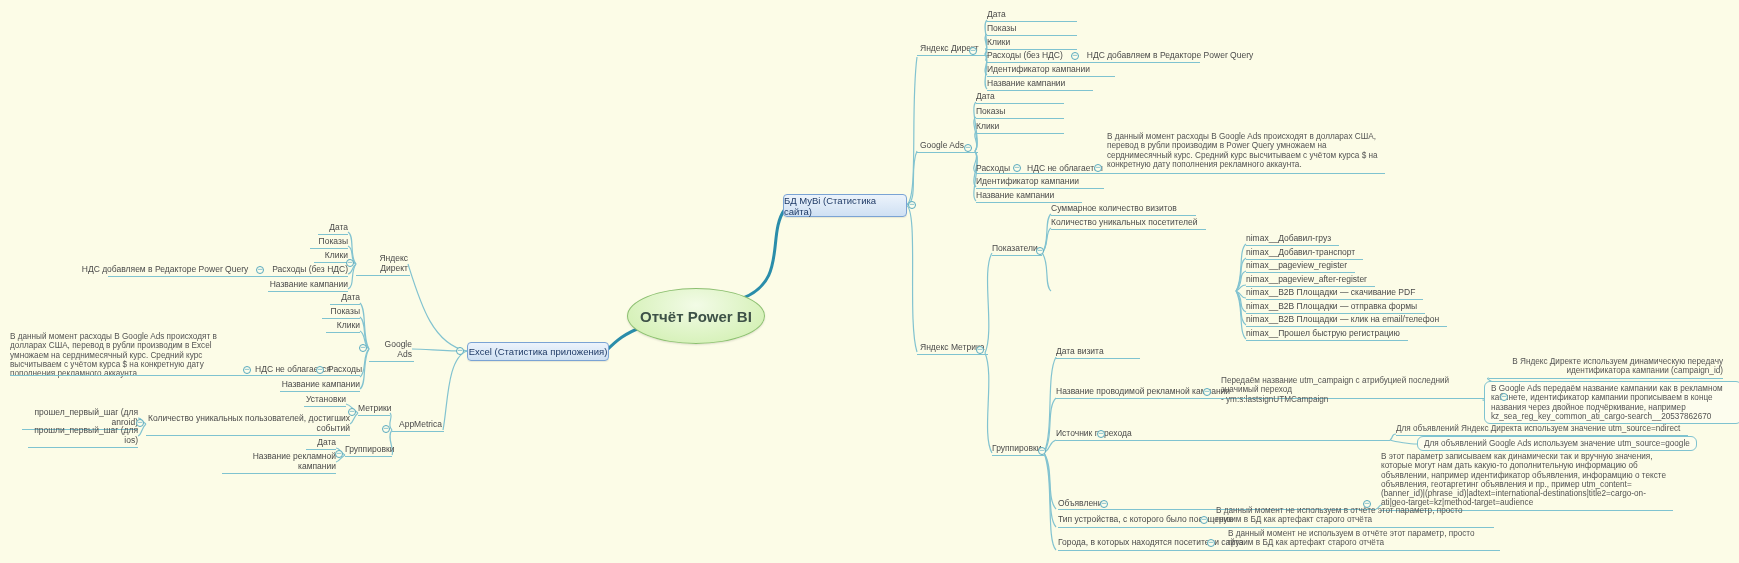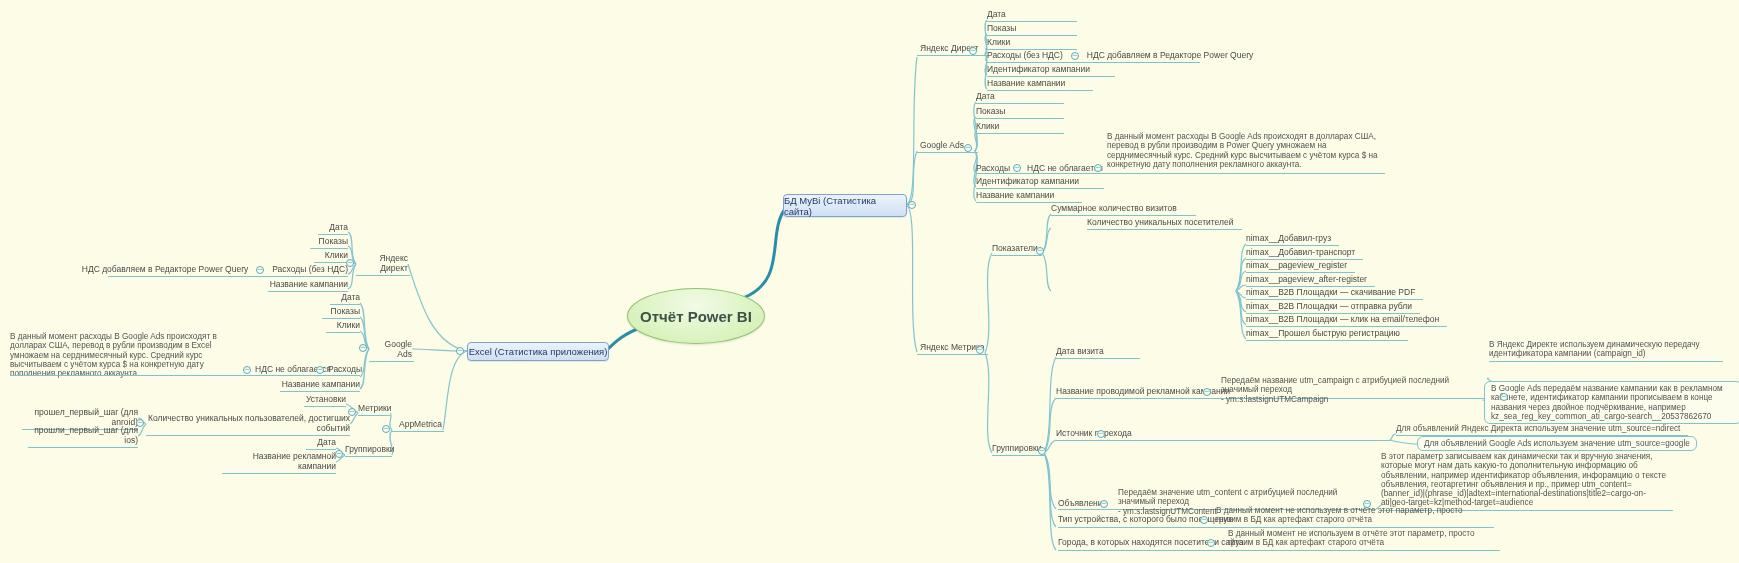--- a/index.html
+++ b/index.html
@@ -133,54 +133,52 @@
   <div class="ci" style="left:1094px;top:164px;"></div>
   <div class="node lbl" style="left:976px;top:176px;width:128px;"><span>Идентификатор кампании</span></div>
   <div class="node lbl" style="left:976px;top:190px;width:106px;"><span>Название кампании</span></div>
 
   <div class="node lbl" style="left:917px;top:342px;width:68px;padding-left:3px;"><span>Яндекс Метрика</span></div>
   <div class="ci" style="left:976px;top:346px;"></div>
 
   <div class="node lbl" style="left:992px;top:243px;width:50px;"><span>Показатели</span></div>
   <div class="ci" style="left:1036px;top:247px;"></div>
   <div class="node lbl" style="left:1051px;top:203px;width:145px;"><span>Суммарное количество визитов</span></div>
-  <div class="node lbl" style="left:1051px;top:217px;width:155px;margin-left:36px;"><span>Количество уникальных посетителей</span></div>
+  <div class="node lbl" style="left:1051px;top:217px;width:155px;"><span>Количество уникальных посетителей</span></div>
   <div class="node lbl fit" style="left:1246px;top:233px;padding-right:8px;">nimax__Добавил-груз</div>
   <div class="node lbl fit" style="left:1246px;top:247px;padding-right:8px;">nimax__Добавил-транспорт</div>
   <div class="node lbl fit" style="left:1246px;top:260px;padding-right:8px;">nimax__pageview_register</div>
   <div class="node lbl fit" style="left:1246px;top:274px;padding-right:8px;">nimax__pageview_after-register</div>
   <div class="node lbl fit" style="left:1246px;top:287px;padding-right:8px;">nimax__B2B Площадки — скачивание PDF</div>
-  <div class="node lbl fit" style="left:1246px;top:301px;padding-right:8px;">nimax__B2B Площадки — отправка рубли</div>
+  <div class="node lbl fit" style="left:1246px;top:301px;padding-right:8px;">nimax__B2B Площадки — отправка формы</div>
   <div class="node lbl fit" style="left:1246px;top:314px;padding-right:8px;">nimax__B2B Площадки — клик на email/телефон</div>
   <div class="node lbl fit" style="left:1246px;top:328px;padding-right:8px;">nimax__Прошел быструю регистрацию</div>
 
   <div class="node lbl" style="left:992px;top:443px;width:52px;"><span>Группировки</span></div>
   <div class="ci" style="left:1038px;top:447px;"></div>
   <div class="node lbl" style="left:1056px;top:346px;width:84px;"><span>Дата визита</span></div>
 
   <div class="uline" style="left:1056px;top:389px;width:454px;height:9px;"></div>
   <div class="node" style="left:1056px;top:386px;">Название проводимой рекламной кампании</div>
   <div class="ci" style="left:1203px;top:388px;"></div>
   <div class="node note" style="left:1221px;top:376px;width:250px;">Передаём название utm_campaign с атрибуцией последний значимый переход
 - ym:s:lastsignUTMCampaign</div>
   <div class="ci" style="left:1500px;top:393px;"></div>
-  <div class="node unote" style="left:1489px;top:340px;width:234px;">В Яндекс Директе используем динамическую передачу идентификатора кампании (campaign_id)</div>
+  <div class="node unote" style="left:1489px;top:357px;width:234px;text-align:right;">В Яндекс Директе используем динамическую передачу идентификатора кампании (campaign_id)</div>
   <div class="bubble" style="left:1484px;top:381px;width:244px;">В Google Ads передаём название кампании как в рекламном кабинете, идентификатор кампании прописываем в конце названия через двойное подчёркивание, например kz_sea_reg_key_common_ati_cargo-search__20537862670</div>
 
   <div class="uline" style="left:1056px;top:431px;width:334px;height:9px;"></div>
   <div class="node" style="left:1056px;top:428px;">Источник перехода</div>
   <div class="ci" style="left:1097px;top:430px;"></div>
   <div class="node unote fit" style="left:1396px;top:424px;padding-right:8px;">Для объявлений Яндекс Директа используем значение utm_source=ndirect</div>
   <div class="bubble fit" style="left:1417px;top:436px;">Для объявлений Google Ads используем значение utm_source=google</div>
 
   <div class="uline" style="left:1058px;top:500px;width:318px;height:9px;"></div>
   <div class="node" style="left:1058px;top:498px;">Объявление</div>
   <div class="ci" style="left:1100px;top:500px;"></div>
-  <div class="node note" style="left:1118px;top:488px;width:252px;">Передаём значение utm_content с атрибуцией последний значимый переход
-- ym:s:lastsignUTMContent</div>
   <div class="ci" style="left:1363px;top:500px;"></div>
   <div class="node unote" style="left:1381px;top:452px;width:292px;">В этот параметр записываем как динамически так и вручную значения, которые могут нам дать какую-то дополнительную информацию об объявлении, например идентификатор объявления, инфорамцию о тексте объявления, геотаргетинг объявления и пр., пример utm_content=(banner_id)|(phrase_id)|adtext=international-destinations|title2=cargo-on-ati|geo-target=kz|method-target=audience</div>
 
   <div class="uline" style="left:1058px;top:518px;width:436px;height:9px;"></div>
   <div class="node" style="left:1058px;top:514px;">Тип устройства, с которого было посещение</div>
   <div class="ci" style="left:1200px;top:516px;"></div>
   <div class="node note" style="left:1216px;top:506px;width:272px;">В данный момент не используем в отчёте этот параметр, просто грузим в БД как артефакт старого отчёта</div>
 
   <div class="uline" style="left:1058px;top:541px;width:442px;height:9px;"></div>
   <div class="node" style="left:1058px;top:537px;">Города, в которых находятся посетители сайта</div>

